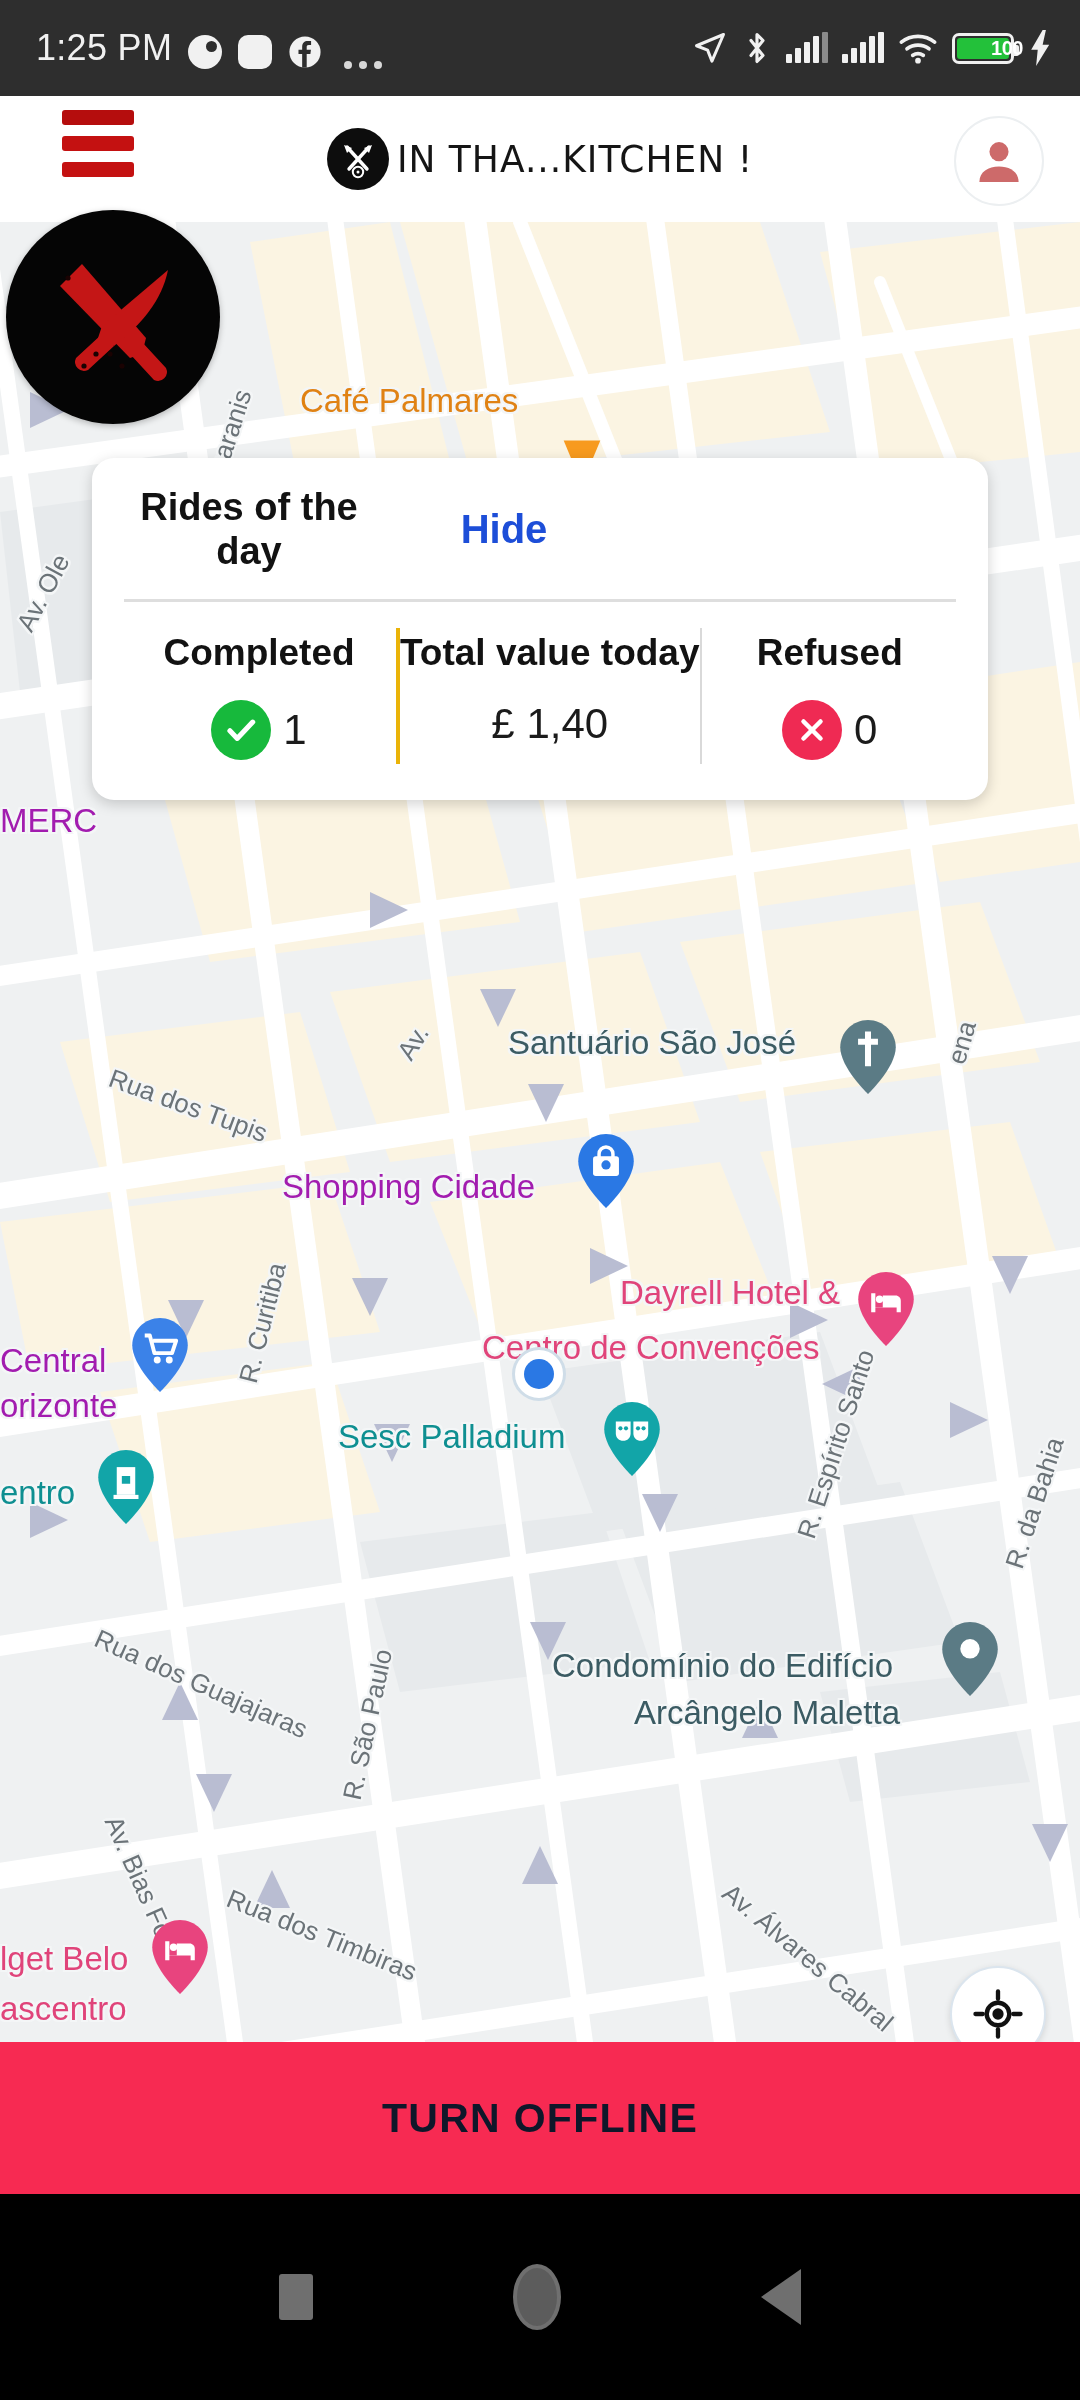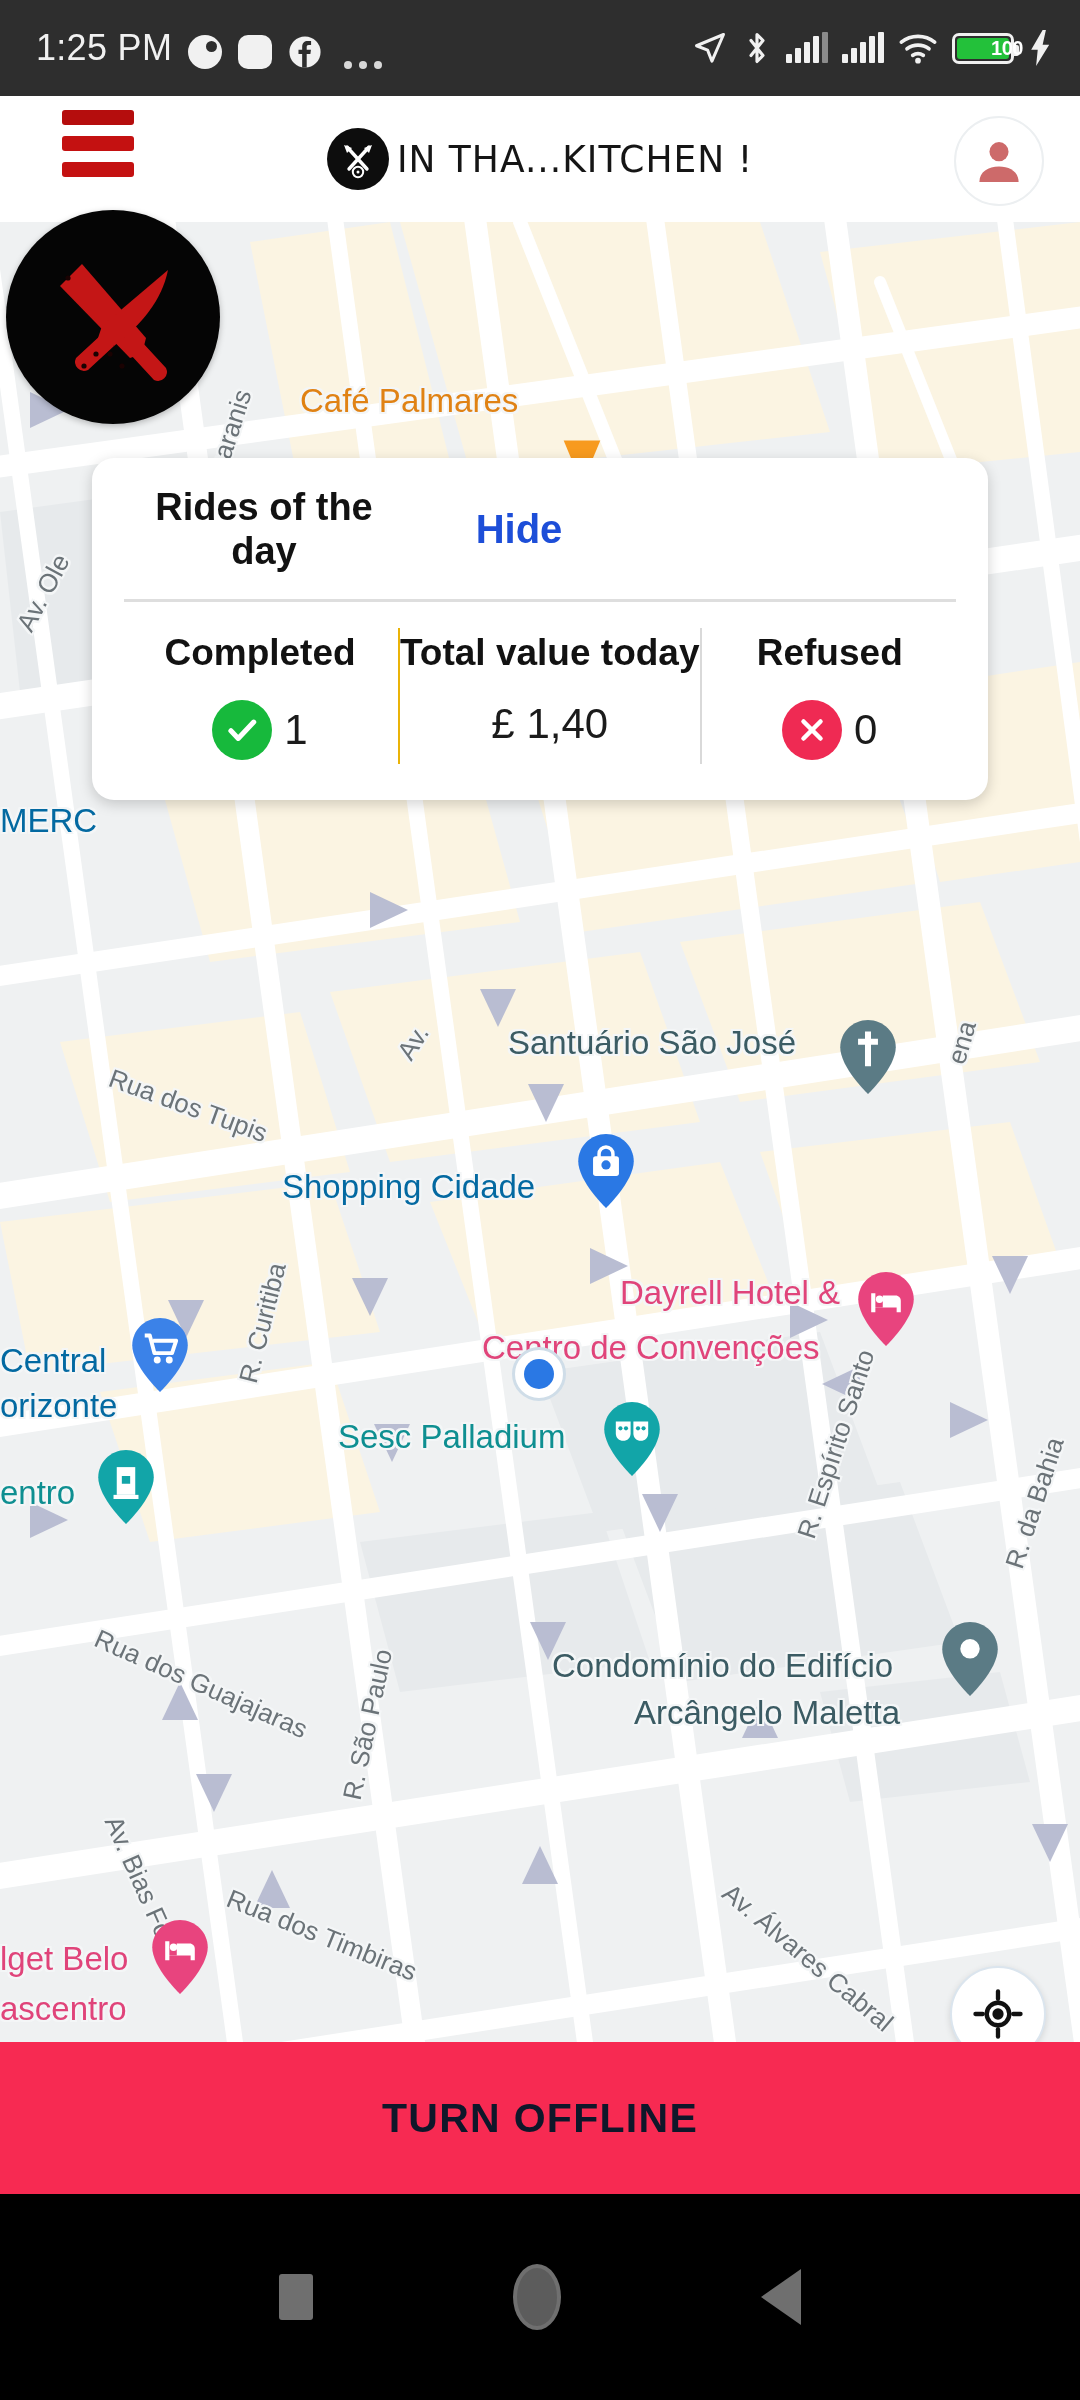--- a/index.html
+++ b/index.html
@@ -72,53 +72,53 @@
   
   .map{ position:absolute; top:222px; left:0; width:1080px; height:1890px; overflow:hidden;
         background:#eff1f2; z-index:10; }
   .map-svg{ position:absolute; inset:0; }
 
   .mlabel{ position:absolute; white-space:nowrap; font-family:"Liberation Sans", sans-serif;
      pointer-events:none; text-shadow:
        -2px 0 #f4f6f7, 2px 0 #f4f6f7, 0 -2px #f4f6f7, 0 2px #f4f6f7,
        -2px -2px #f4f6f7, 2px 2px #f4f6f7, -2px 2px #f4f6f7, 2px -2px #f4f6f7; }
   .poi{ color:#3b5b63; font-size:33px; }
-  .poi-blue{ color:#0369a1; font-size:33px; }
+  .poi-blue{ color:#a21caf; font-size:33px; }
   .poi-pink{ color:#e0447a; font-size:33px; }
   .poi-teal{ color:#0e8f91; font-size:33px; }
   .poi-orange{ color:#e08214; font-size:33px; }
   .street{ color:#6b7378; font-size:26px; font-weight:400; }
 
   .pin{ position:absolute; width:56px; height:74px; z-index:12; }
 
   .mydot{ position:absolute; width:54px; height:54px; border-radius:50%;
      background:#fff; border:3px solid #cfdde8; display:flex; align-items:center; justify-content:center; z-index:14;}
   .mydot i{ width:30px; height:30px; border-radius:50%; background:#2a78e4; display:block; }
 
   .locbtn{ position:absolute; right:34px; bottom:50px; width:96px; height:96px; border-radius:50%;
      background:#fff; border:2px solid #dbe5ee; display:flex; align-items:center; justify-content:center;
      z-index:30; box-shadow:0 2px 7px rgba(0,0,0,.12); }
 
   
   .card{
     position:absolute; left:92px; top:458px; width:896px; background:#fff;
     border-radius:22px; box-shadow:0 4px 14px rgba(0,0,0,.18); z-index:35; padding:6px 0 18px;
   }
-  .card-row1{ display:flex; align-items:stretch; padding:22px 38px 26px; }
+  .card-row1{ display:flex; align-items:stretch; padding:22px 23px 26px; }
   .c1{ flex:0 0 268px; display:flex; align-items:center; justify-content:center;
        font-size:38px; font-weight:700; color:#121212; text-align:center; line-height:1.15; padding:0 22px;}
   .c2{ flex:1; display:flex; align-items:center; justify-content:center; font-size:40px; color:#1b1b1b;
        border-right:2px solid #d9d9d9; }
   .c3{ flex:0 0 242px; display:flex; align-items:center; justify-content:center;
        font-size:40px; font-weight:700; color:#1d4ed8; }
   .divider{ height:3px; background:#dedede; margin:0 32px; }
 
   .card-row2{ display:flex; align-items:stretch; padding:26px 30px 18px; }
   .st{ flex:1; display:flex; flex-direction:column; align-items:center; gap:26px; padding:4px 0; }
-  .st:nth-child(1){ flex:0 0 278px; border-right:2px solid #eab308; }
+  .st:nth-child(1){ flex:0 0 278px; border-right:4px solid #eab308; }
   .st:nth-child(2){ border-right:2px solid #d9d9d9; }
   .st-label{ font-size:37px; font-weight:700; color:#121212; white-space:nowrap; }
   .st-val{ font-size:42px; color:#1b1b1b; display:flex; align-items:center; gap:12px; }
   .badge{ width:60px; height:60px; border-radius:50%; display:flex; align-items:center; justify-content:center; flex:none;}
   .badge.ok{ background:#17b93c; }
   .badge.no{ background:#ef2a53; }
 
   
   .offline{
     position:absolute; left:0; bottom:206px; width:1080px; height:152px; background:#f72a52;

